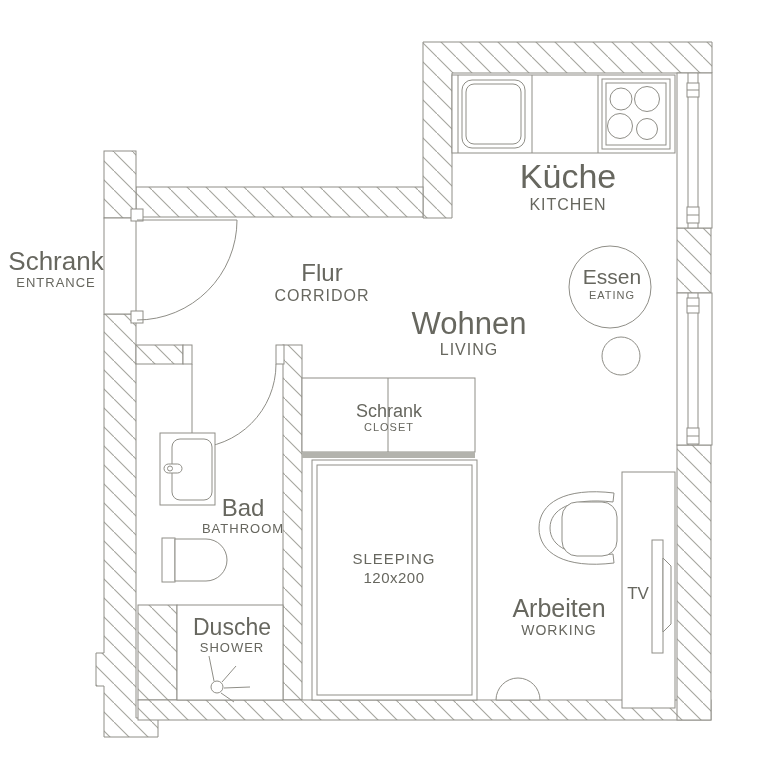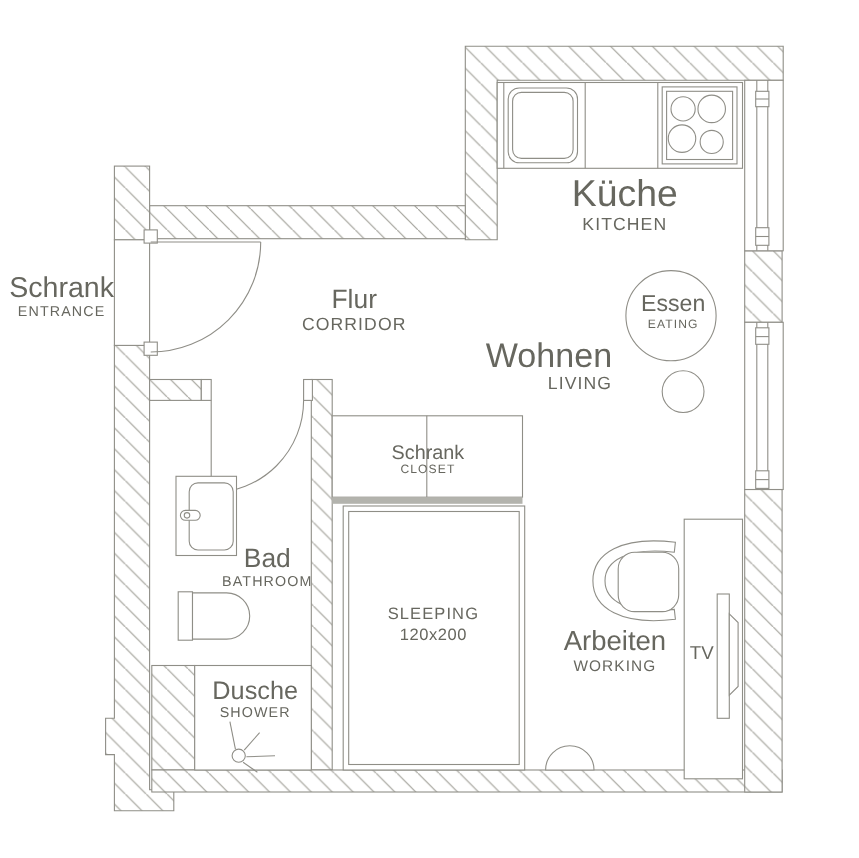--- a/index.html
+++ b/index.html
@@ -175,21 +175,21 @@
     <div class="label" style="left:322px;top:260px;">
       <div class="de" style="font-size:24px">Flur</div>
       <div class="en" style="font-size:16px">CORRIDOR</div>
     </div>
 
     <div class="label" style="left:568px;top:158px;">
       <div class="de" style="font-size:34px">Küche</div>
       <div class="en" style="font-size:16px">KITCHEN</div>
     </div>
 
-    <div class="label" style="left:499px;top:307px;text-align:right;">
+    <div class="label" style="left:469px;top:307px;">
       <div class="de" style="font-size:31px">Wohnen</div>
       <div class="en" style="font-size:16px">LIVING</div>
     </div>
 
     <div class="label" style="left:612px;top:266px;">
       <div class="de" style="font-size:21px">Essen</div>
       <div class="en" style="font-size:11px">EATING</div>
     </div>
 
     <div class="label" style="left:243px;top:495px;">
@@ -205,21 +205,21 @@
     <div class="label" style="left:389px;top:402px;">
       <div class="de" style="font-size:18px">Schrank</div>
       <div class="en" style="font-size:11px">CLOSET</div>
     </div>
 
     <div class="label" style="left:394px;top:550px;">
       <div class="en" style="font-size:15px">SLEEPING</div>
       <div class="en" style="font-size:15px;letter-spacing:0.5px">120x200</div>
     </div>
 
-    <div class="label" style="left:559px;top:570px;">
+    <div class="label" style="left:559px;top:595px;">
       <div class="de" style="font-size:25px">Arbeiten</div>
       <div class="en" style="font-size:14px">WORKING</div>
     </div>
 
     <div class="label" style="left:638px;top:585px;">
       <div class="de" style="font-size:17px">TV</div>
     </div>
 
   </div>
 </div>

